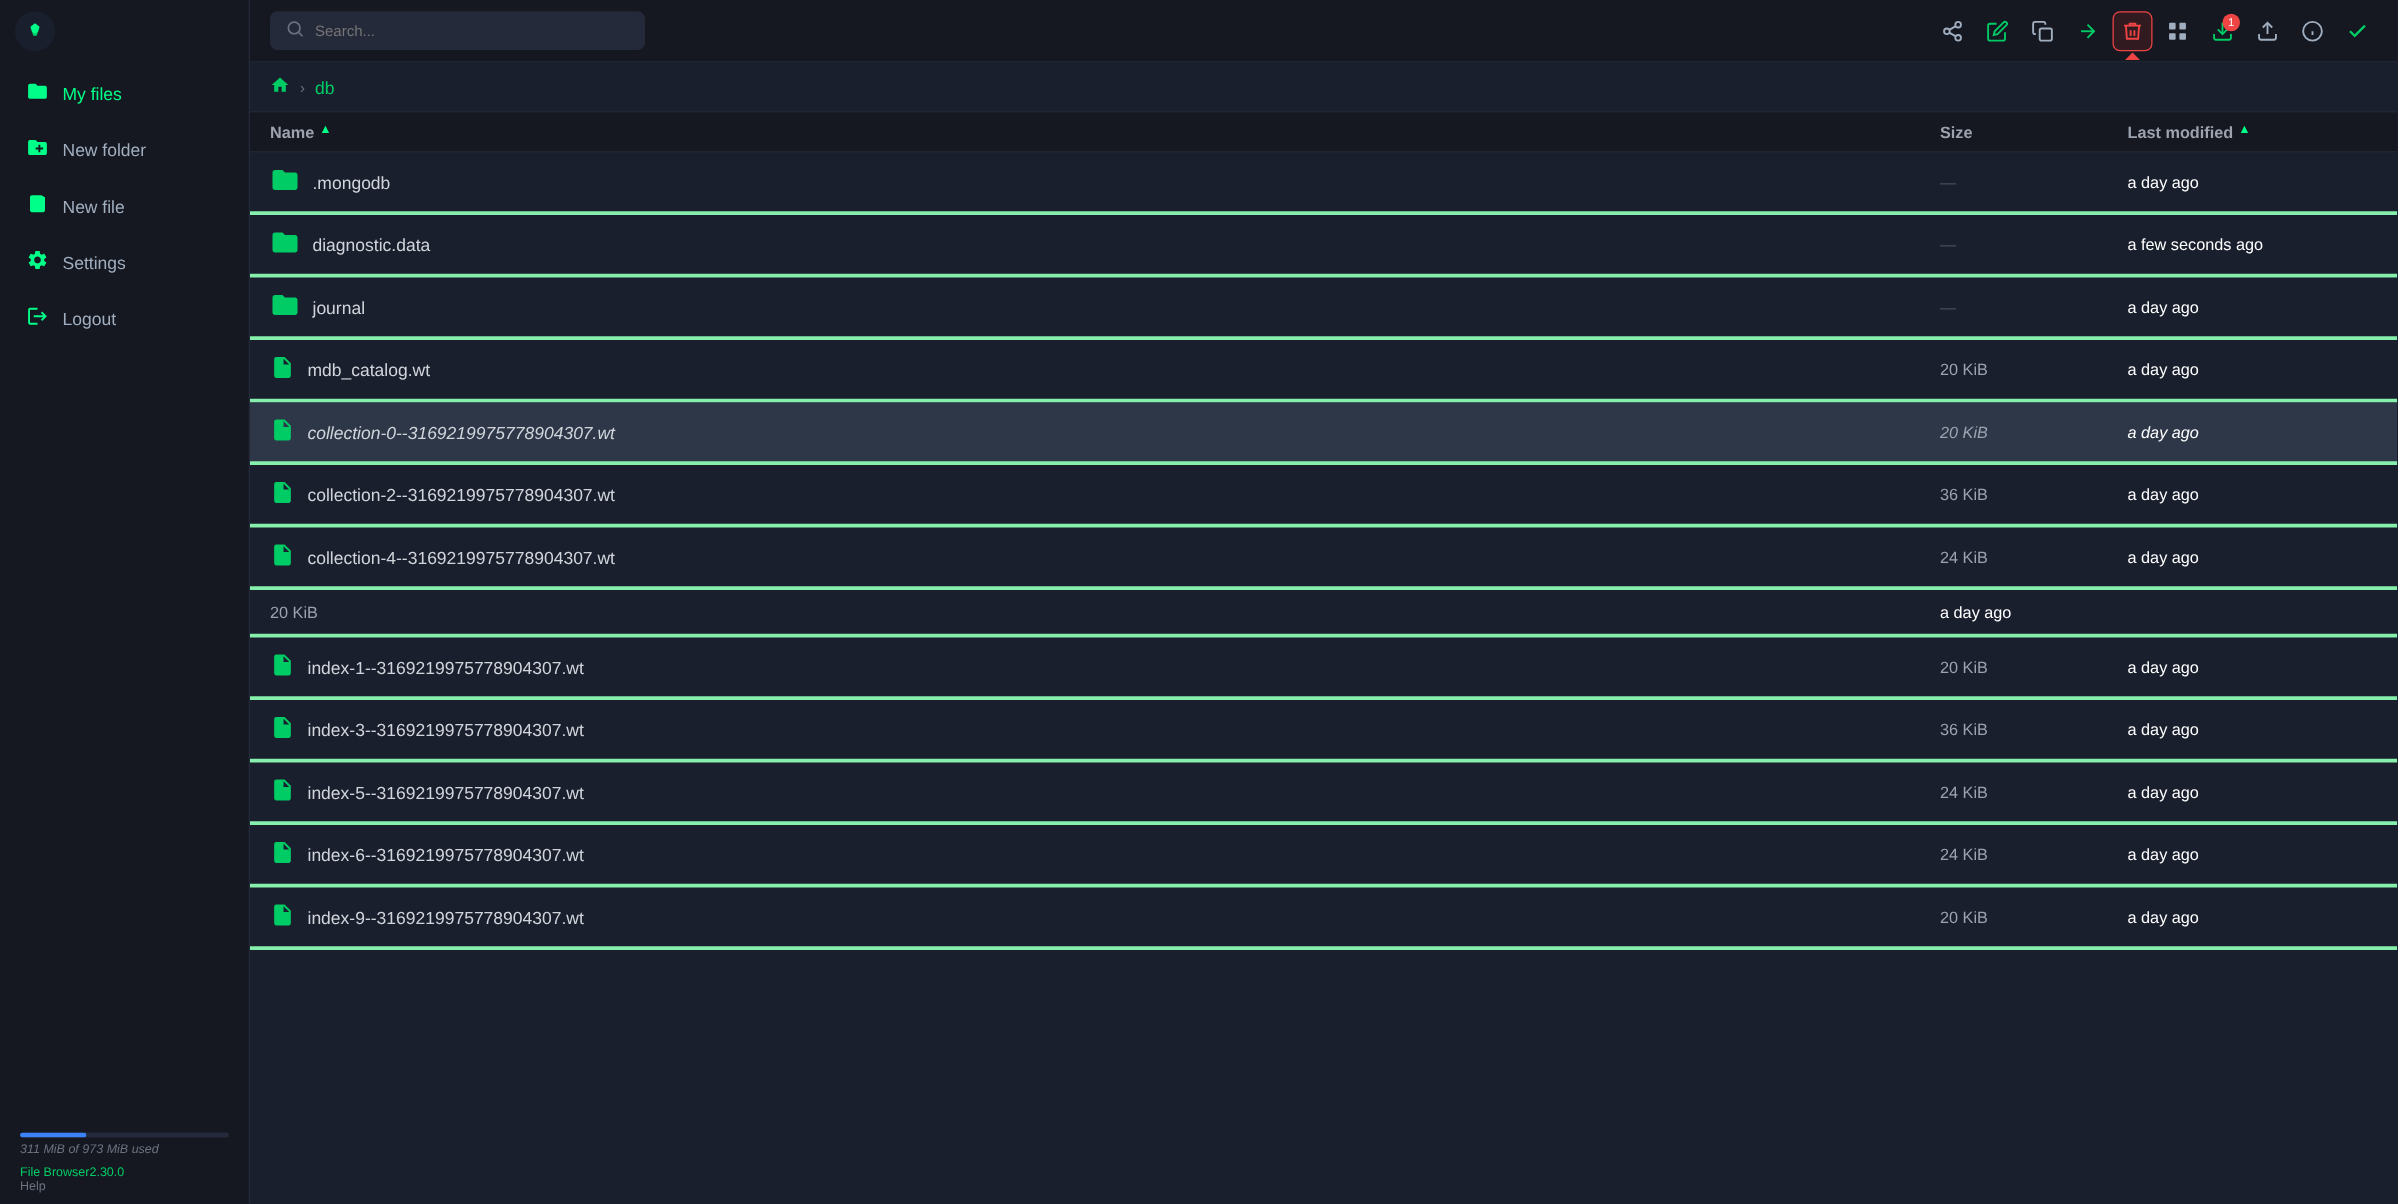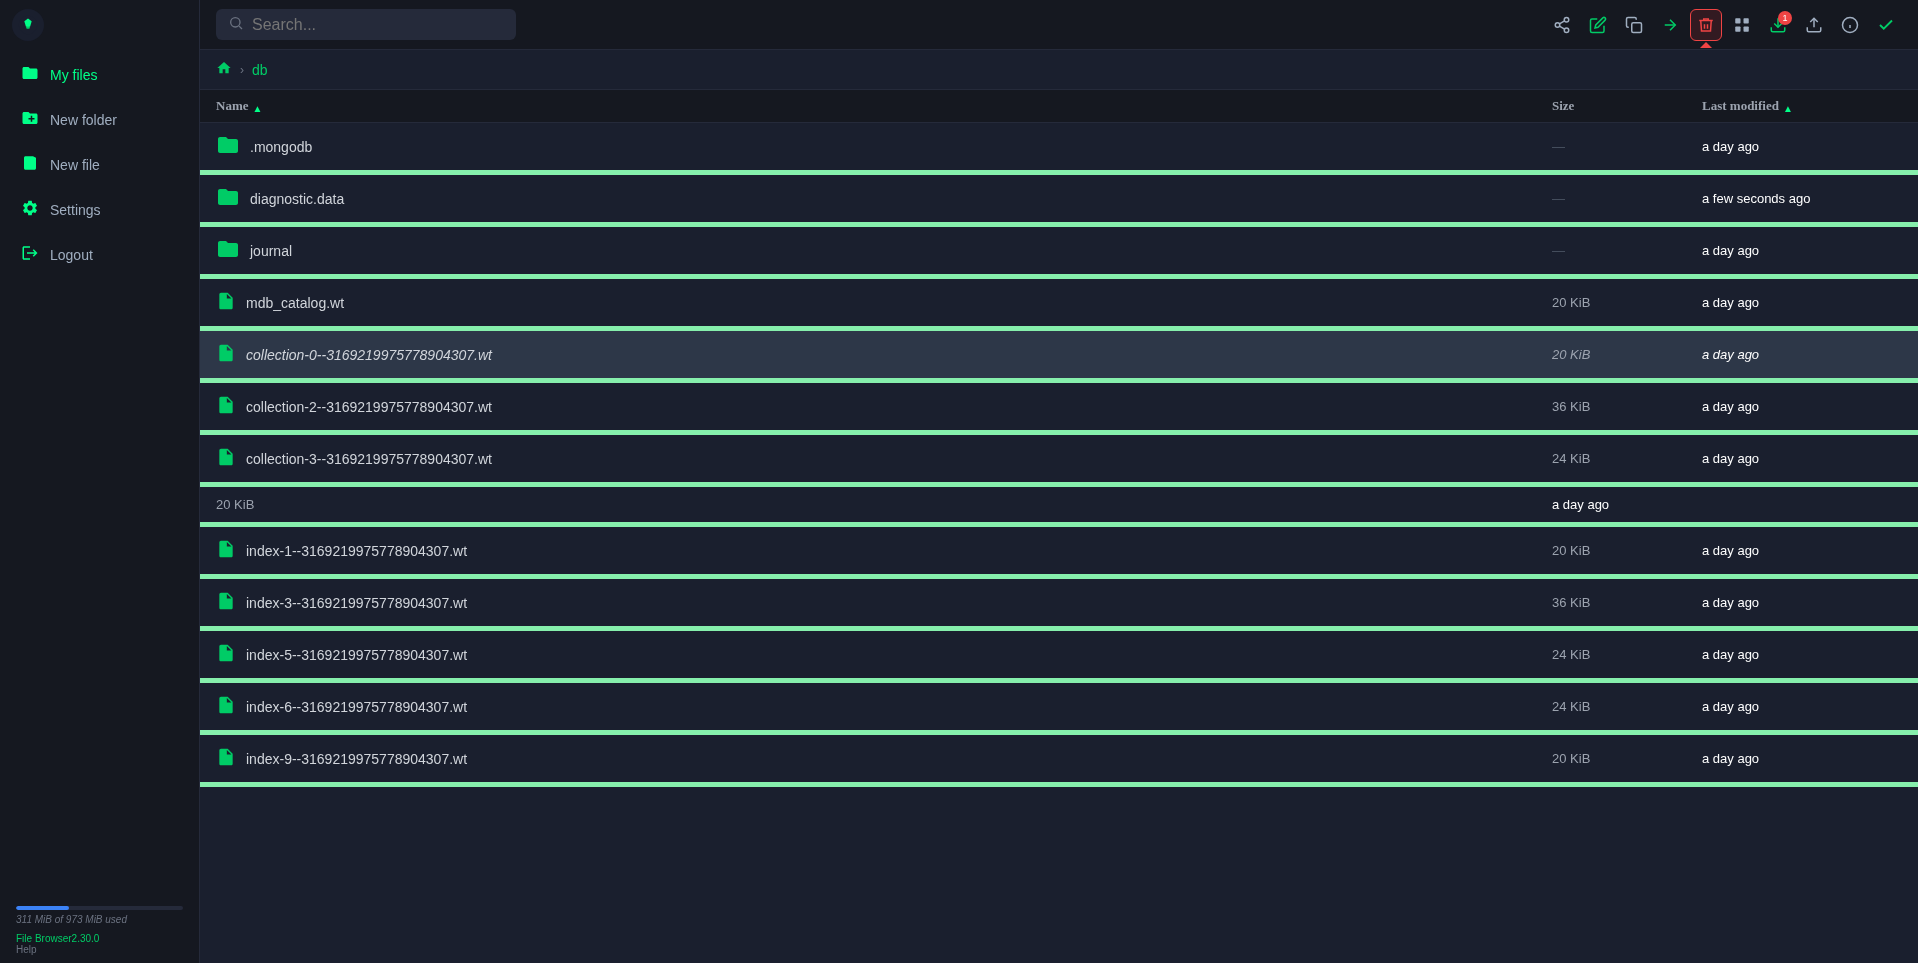--- a/index.html
+++ b/index.html
@@ -118,21 +118,21 @@
       background: #252a3a;
       border-radius: 6px;
       padding: 6px 12px;
       width: 300px;
     }
     #search-box input {
       background: transparent;
       border: none;
       outline: none;
       color: #a0aec0;
-      font-size: 16px;
+      font-size: 12px;
       width: 100%;
       margin-left: 8px;
     }
     .search-icon-svg { color: #6b7280; }
 
     .toolbar-icons {
       display: flex;
       align-items: center;
       gap: 4px;
     }
@@ -216,34 +216,33 @@
       border-bottom: 1px solid #252a3a;
       position: sticky;
       top: 0;
       z-index: 10;
     }
     .col-header {
       font-size: 13px;
       font-weight: 600;
       color: #9ca3af;
       display: flex;
-      align-items: flex-end;
+      align-items: flex-start;
       gap: 4px;
       cursor: pointer;
       user-select: none;
-      font-family: Liberation Serif, serif;
     }
     .sort-arrow { color: #00ff88; font-size: 10px; }
 
     .file-row {
       display: grid;
       grid-template-columns: 1fr 150px 200px;
       padding: 10px 16px;
       align-items: center;
-      border-bottom: 5px solid #86efac;
+      border-bottom: 3px solid #86efac;
       cursor: pointer;
       transition: background 0.1s;
     }
     .file-row.selected { background: #2d3748; font-style: italic; }
 
     .file-name-cell {
       display: flex;
       align-items: center;
       gap: 10px;
       font-size: 14px;
@@ -522,21 +521,21 @@
       <span>collection-2--3169219975778904307.wt</span>
     </div>
     <div class="file-size">36 KiB</div>
     <div class="file-date">a day ago</div>
   </div>
         <div class="file-row">
     <div class="file-name-cell">
       <span><svg class="file-icon-file" viewBox="0 0 24 24" fill="currentColor">
     <path d="M14 2H6c-1.1 0-2 .9-2 2v16c0 1.1.9 2 2 2h12c1.1 0 2-.9 2-2V8l-6-6zm-1 7V3.5L18.5 9H13z"></path>
   </svg></span>
-      <span>collection-3--3169219975778904307.wt</span>
+      <span>collection-4--3169219975778904307.wt</span>
     </div>
     <div class="file-size">24 KiB</div>
     <div class="file-date">a day ago</div>
   </div>
         <div class="file-row">
     <div class="file-size">20 KiB</div>
     <div class="file-date">a day ago</div>
   </div>
         <div class="file-row">
     <div class="file-name-cell">

